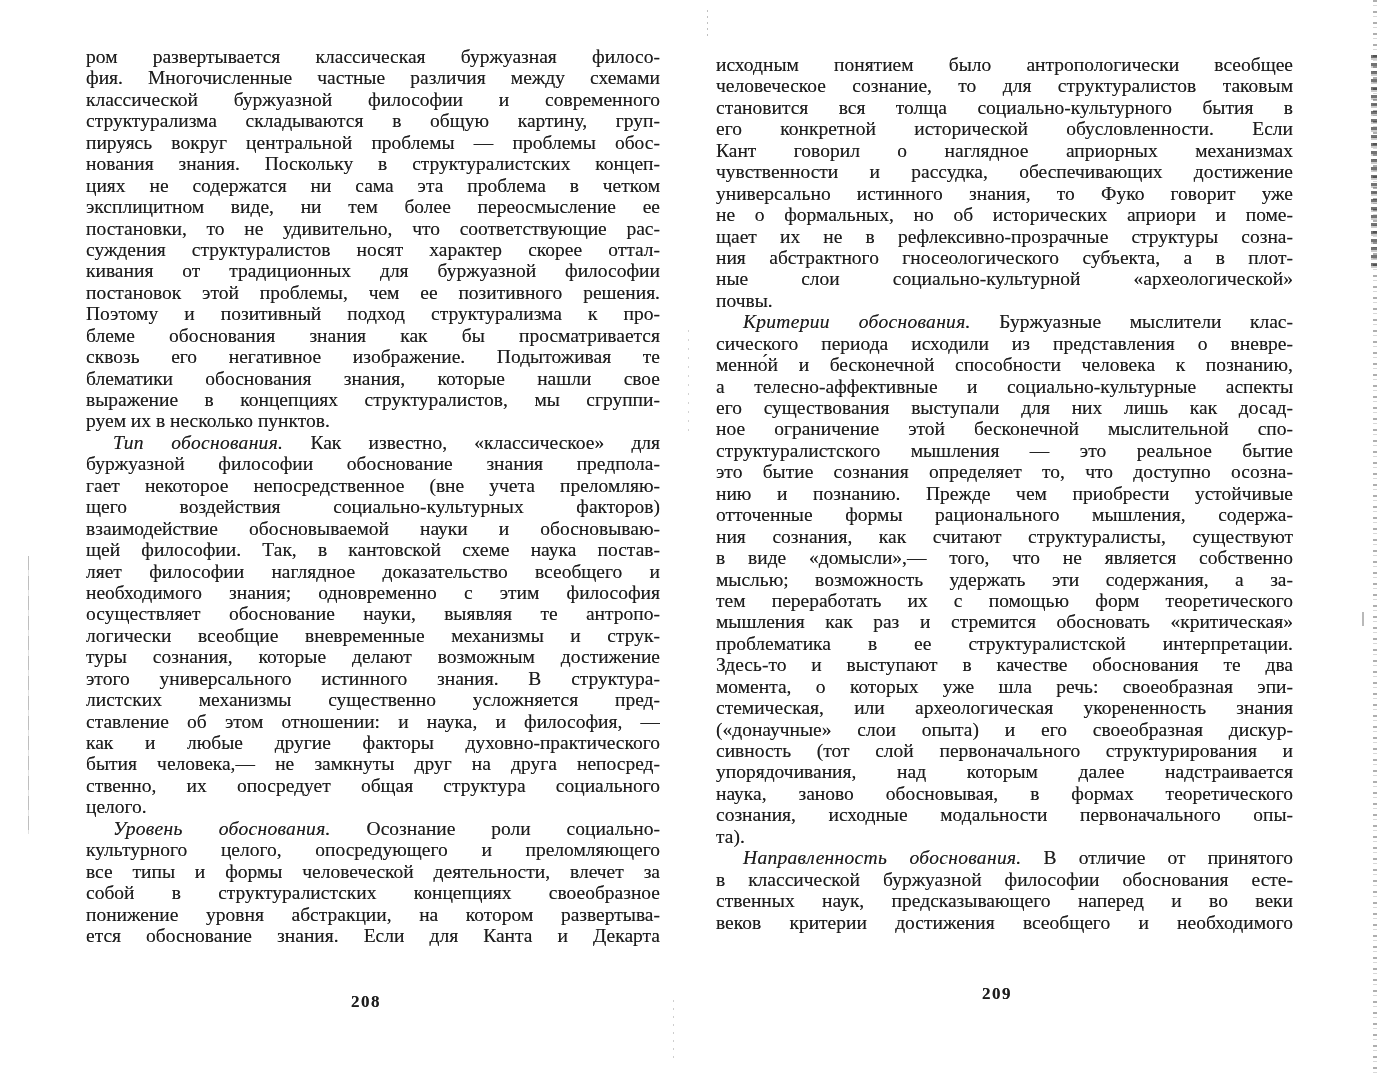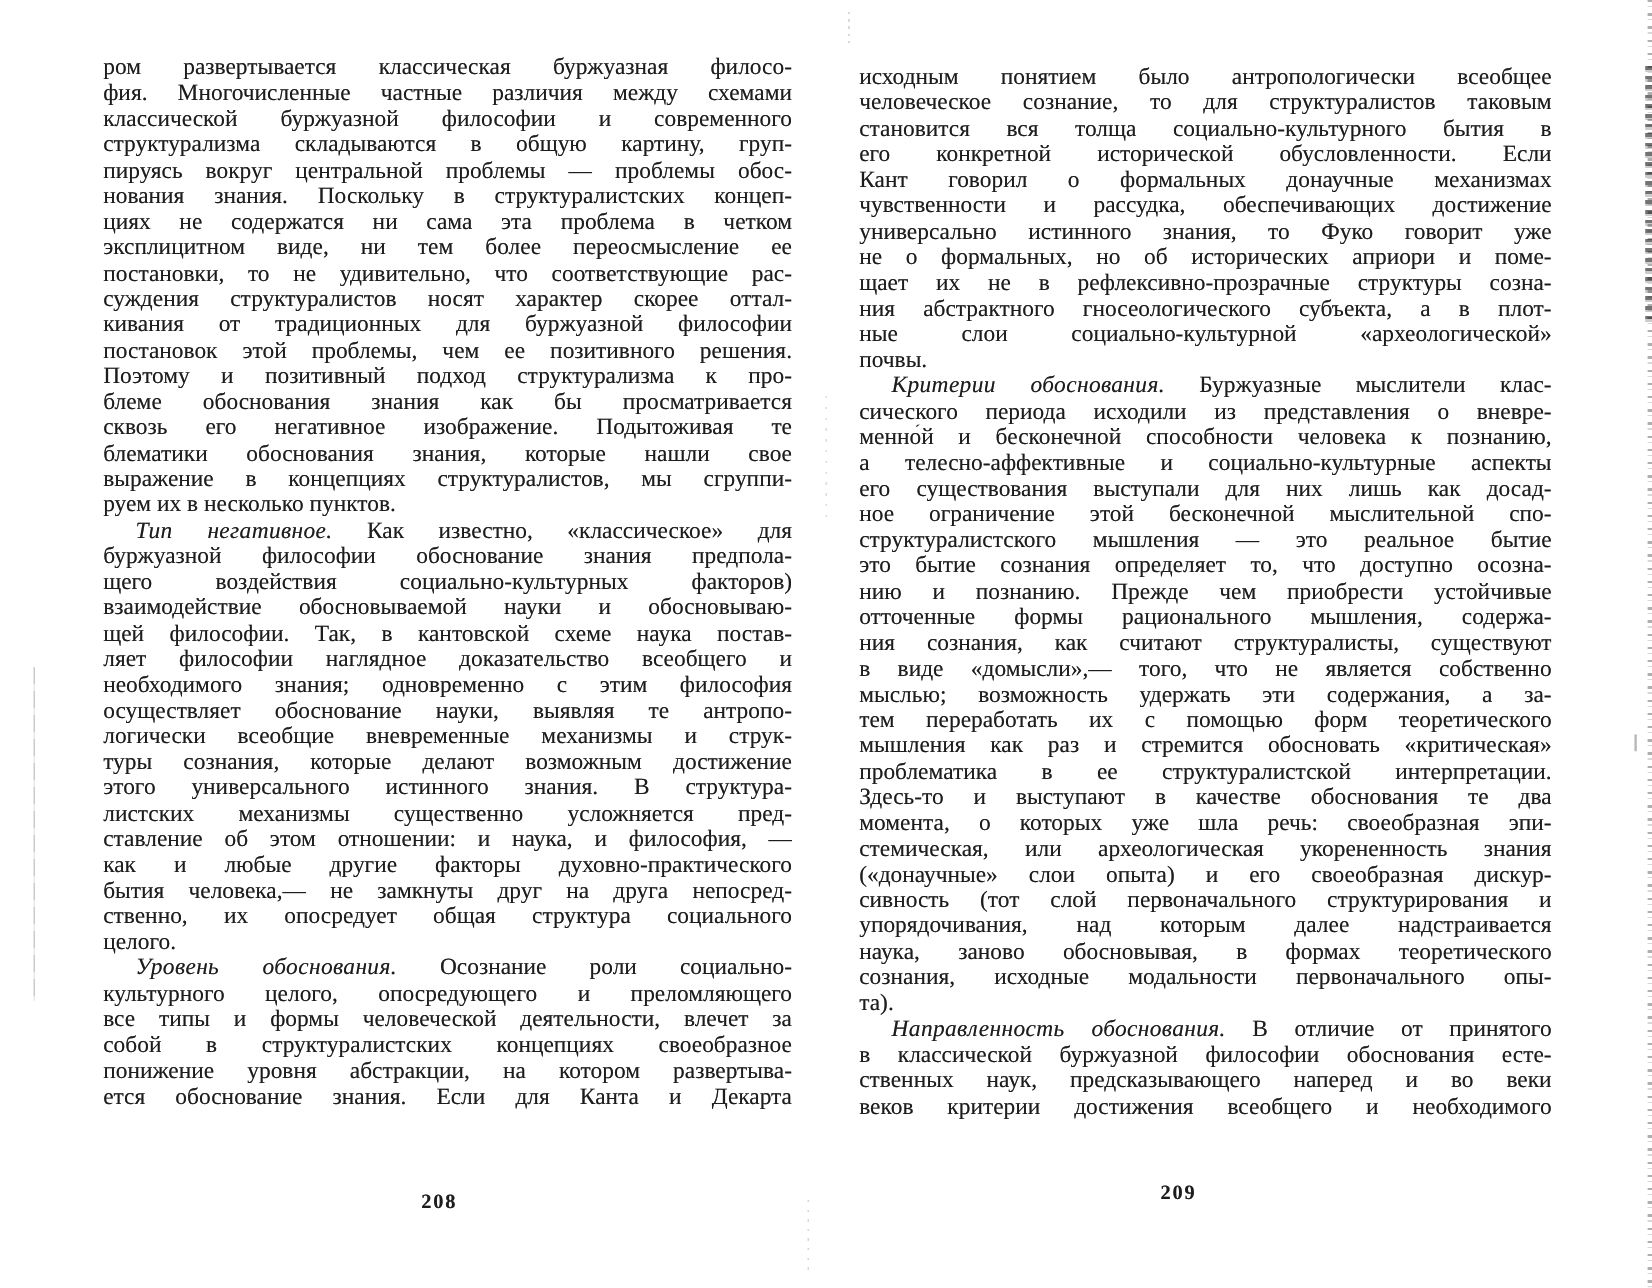--- a/index.html
+++ b/index.html
@@ -31,21 +31,21 @@
   .line .it { font-style: italic; letter-spacing: 0.3px; }
   .page-number {
     position: absolute;
     text-align: center;
     font-size: 17px;
     letter-spacing: 1.5px;
     font-weight: bold;
     text-shadow: 0 0 0.4px rgba(20,20,20,0.55);
   }
   .pn-left  { left: 86px;  top: 976px; width: 560px; margin-top: 16px; }
-  .pn-right { left: 702px; top: 984px; width: 560px; }
+  .pn-right { left: 717px; top: 984px; width: 560px; }
 
   
   .art { position: absolute; pointer-events: none; }
   .art-right-edge {
     right: 0; top: 0; width: 4px; height: 1073px;
     background: repeating-linear-gradient(180deg,
       rgba(30,30,30,0.65) 0 2px, rgba(0,0,0,0) 2px 5px,
       rgba(95,95,95,0.45) 5px 6px, rgba(0,0,0,0) 6px 11px);
     opacity: 0.55;
   }
@@ -115,24 +115,25 @@
 
         <div class="line"><span class="it"></span><span class="rt">сквозь его негативное изображение. Подытоживая те</span></div>
 
 
         <div class="line"><span class="it"></span><span class="rt">блематики обоснования знания, которые нашли свое</span></div>
 
         <div class="line"><span class="it"></span><span class="rt">выражение в концепциях структуралистов, мы сгруппи-</span></div>
 
         <div class="line end"><span class="it"></span><span class="rt">руем их в несколько пунктов.</span></div>
 
-        <div class="line indent"><span class="it">Тип негативное.</span><span class="rt"> Как известно, «классическое» для</span></div>
+        <div class="line indent"><span class="it">Тип обоснования.</span><span class="rt"> Как известно, «классическое» для</span></div>
 
         <div class="line"><span class="it"></span><span class="rt">буржуазной философии обоснование знания предпола-</span></div>
 
+        <div class="line"><span class="it"></span><span class="rt">гает некоторое непосредственное (вне учета преломляю-</span></div>
 
         <div class="line"><span class="it"></span><span class="rt">щего воздействия социально-культурных факторов)</span></div>
 
         <div class="line"><span class="it"></span><span class="rt">взаимодействие обосновываемой науки и обосновываю-</span></div>
 
         <div class="line"><span class="it"></span><span class="rt">щей философии. Так, в кантовской схеме наука постав-</span></div>
 
         <div class="line"><span class="it"></span><span class="rt">ляет философии наглядное доказательство всеобщего и</span></div>
 
         <div class="line"><span class="it"></span><span class="rt">необходимого знания; одновременно с этим философия</span></div>
@@ -176,21 +177,21 @@
     <div class="column col-right">
 
         <div class="line"><span class="it"></span><span class="rt">исходным понятием было антропологически всеобщее</span></div>
 
         <div class="line"><span class="it"></span><span class="rt">человеческое сознание, то для структуралистов таковым</span></div>
 
         <div class="line"><span class="it"></span><span class="rt">становится вся толща социально-культурного бытия в</span></div>
 
         <div class="line"><span class="it"></span><span class="rt">его конкретной исторической обусловленности. Если</span></div>
 
-        <div class="line"><span class="it"></span><span class="rt">Кант говорил о формальных донаучные механизмах</span></div>
+        <div class="line"><span class="it"></span><span class="rt">Кант говорил о наглядное априорных механизмах</span></div>
 
         <div class="line"><span class="it"></span><span class="rt">чувственности и рассудка, обеспечивающих достижение</span></div>
 
         <div class="line"><span class="it"></span><span class="rt">универсально истинного знания, то Фуко говорит уже</span></div>
 
         <div class="line"><span class="it"></span><span class="rt">не о формальных, но об исторических априори и поме-</span></div>
 
         <div class="line"><span class="it"></span><span class="rt">щает их не в рефлексивно-прозрачные структуры созна-</span></div>
 
         <div class="line"><span class="it"></span><span class="rt">ния абстрактного гносеологического субъекта, а в плот-</span></div>

